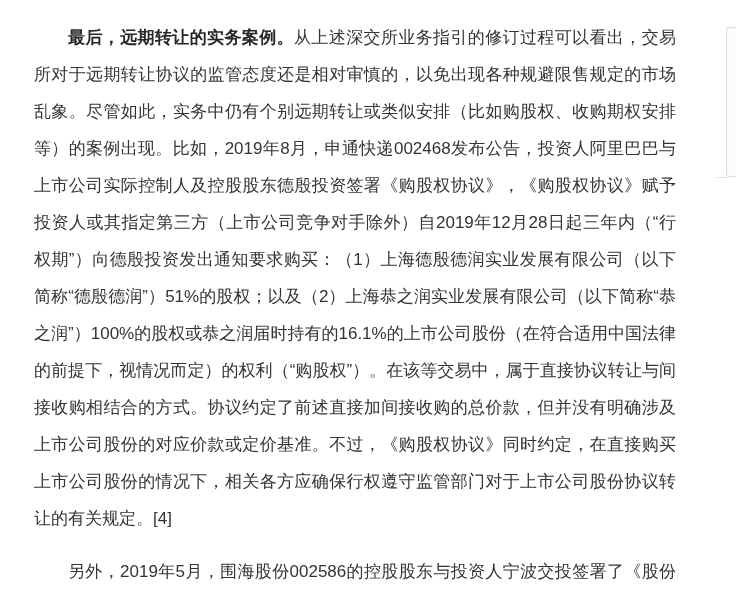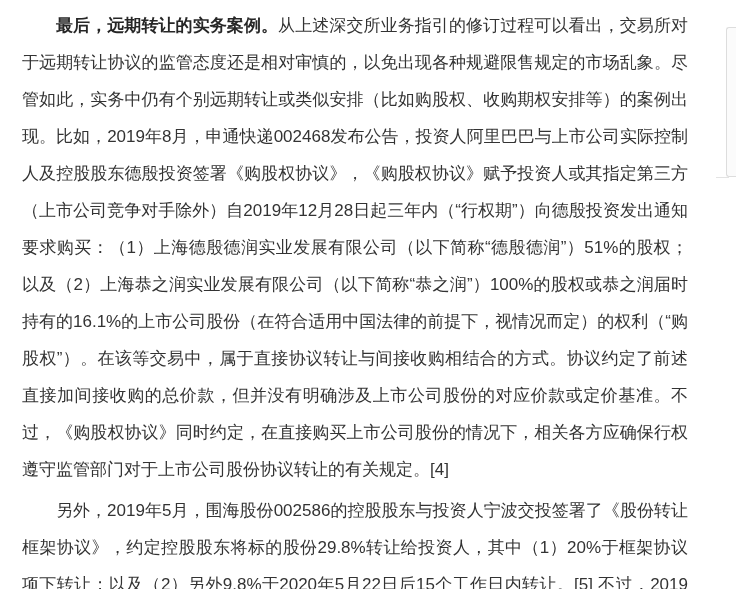--- a/index.html
+++ b/index.html
@@ -19,21 +19,21 @@
     width: 736px;
     padding: 3px 44px 0 18px;
     font-size: 17px;
     line-height: 37px;
     color: #333333;
     text-align: justify;
     text-justify: inter-character;
     word-break: break-all;
   }
   .article p {
-    margin: 4px;
+    margin: 16px;
     text-indent: 2em;
   }
   .lead-bold {
     font-weight: bold;
     color: #262626;
   }
   .scrollbar-thumb {
     position: absolute;
     left: 726px;
     top: 27px;

